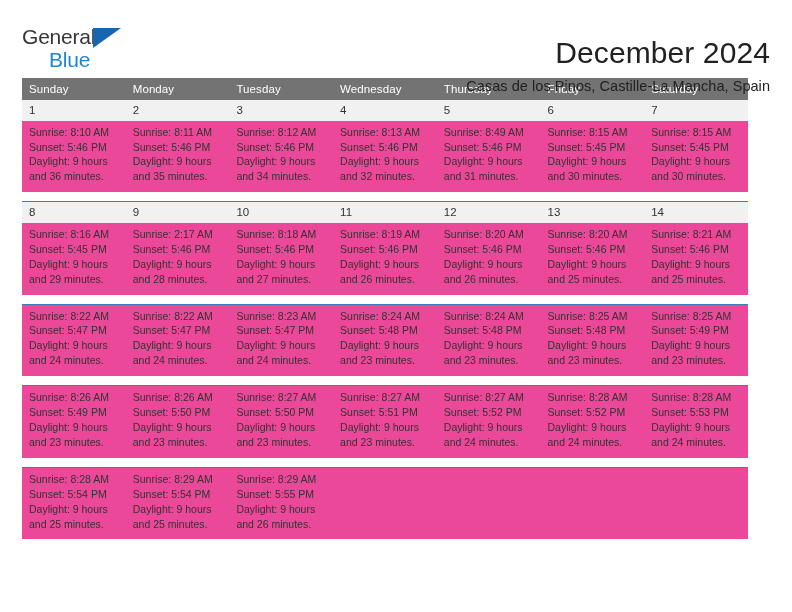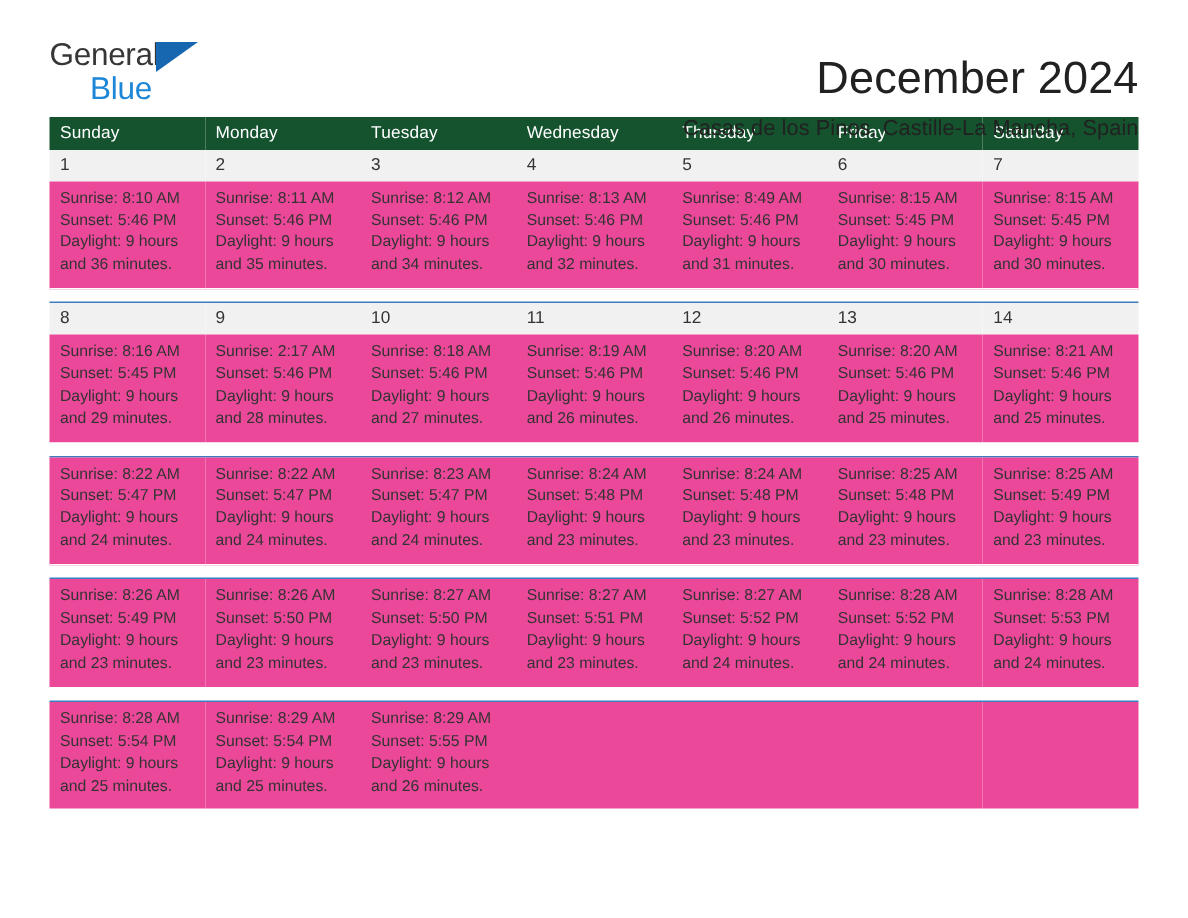--- a/index.html
+++ b/index.html
@@ -12,21 +12,21 @@
     height: 612px;
     font-family: "Liberation Sans", sans-serif;
     color: #000000;
     -webkit-font-smoothing: antialiased;
   }
   .page {
     position: relative;
     width: 792px;
     height: 612px;
     box-sizing: border-box;
-    padding: 0 33px;
+    padding: 0 22px;
   }
 
   
   .header {
     position: relative;
     height: 78px;
     display: flex;
     align-items: flex-start;
     justify-content: space-between;
   }
@@ -79,21 +79,21 @@
     letter-spacing: 0.05px;
   }
 
   
   .calendar {
     width: 726px;
     border-collapse: collapse;
     table-layout: fixed;
   }
   .calendar th {
-    background: #14532d;
+    background: #737373;
     color: #ffffff;
     font-weight: normal;
     font-size: 11.5px;
     text-align: left;
     padding: 5px 0 5px 7px;
     letter-spacing: 0.1px;
   }
   .week-sep td {
     height: 9px;
     padding: 0;

